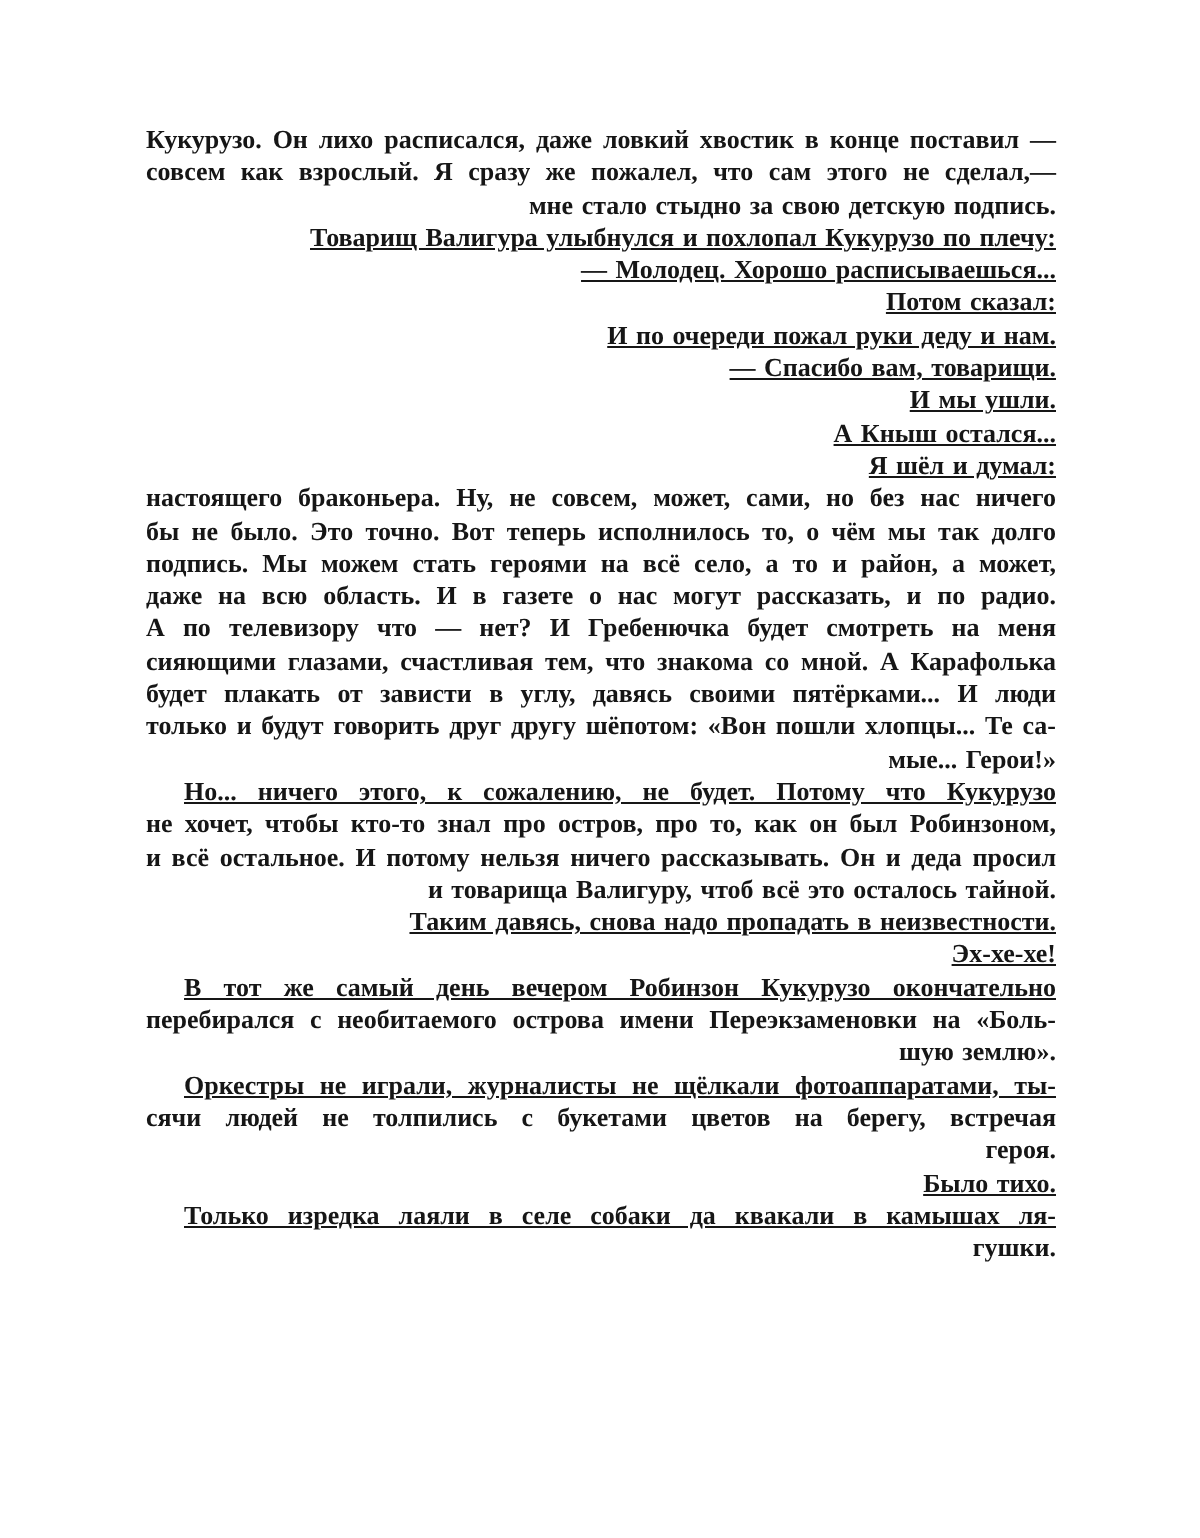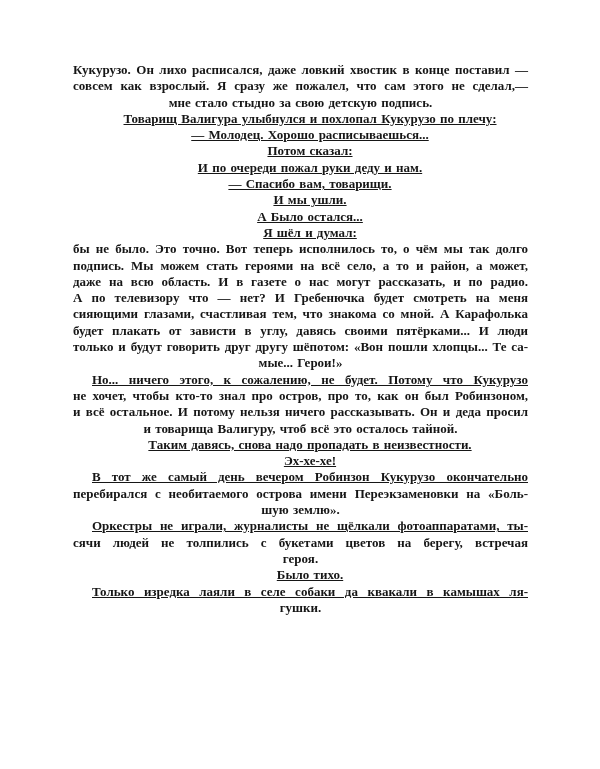--- a/index.html
+++ b/index.html
@@ -22,21 +22,21 @@
     font-family: "Liberation Serif", "DejaVu Serif", serif;
     font-weight: bold;
     font-size: 13px;
     line-height: 16.3px;
     color: #161616;
     word-spacing: 1px;
     -webkit-font-smoothing: antialiased;
   }
   .line {
     min-height: 16.3px;
-    text-align: center;
+    text-align: right;
   }
   .line.justify {
     text-align: justify;
     text-align-last: justify;
   }
   .line.indent {
     text-indent: 19px;
     text-decoration: underline;
   }
 </style>
@@ -47,22 +47,23 @@
   <div class="page-text">
       <div class="line justify">Кукурузо. Он лихо расписался, даже ловкий хвостик в конце поставил —</div>
       <div class="line justify">совсем как взрослый. Я сразу же пожалел, что сам этого не сделал,—</div>
       <div class="line">мне стало стыдно за свою детскую подпись.</div>
       <div class="line indent">Товарищ Валигура улыбнулся и похлопал Кукурузо по плечу:</div>
       <div class="line indent">— Молодец. Хорошо расписываешься...</div>
       <div class="line indent">Потом сказал:</div>
       <div class="line indent">И по очереди пожал руки деду и нам.</div>
       <div class="line indent">— Спасибо вам, товарищи.</div>
       <div class="line indent">И мы ушли.</div>
-      <div class="line indent">А Было остался...</div>
+      <div class="line indent">А Кныш остался...</div>
       <div class="line indent">Я шёл и думал:</div>
+      <div class="line justify">настоящего браконьера. Ну, не совсем, может, сами, но без нас ничего</div>
       <div class="line justify">бы не было. Это точно. Вот теперь исполнилось то, о чём мы так долго</div>
       <div class="line justify">подпись. Мы можем стать героями на всё село, а то и район, а может,</div>
       <div class="line justify">даже на всю область. И в газете о нас могут рассказать, и по радио.</div>
       <div class="line justify">А по телевизору что — нет? И Гребенючка будет смотреть на меня</div>
       <div class="line justify">сияющими глазами, счастливая тем, что знакома со мной. А Карафолька</div>
       <div class="line justify">будет плакать от зависти в углу, давясь своими пятёрками... И люди</div>
       <div class="line justify">только и будут говорить друг другу шёпотом: «Вон пошли хлопцы... Те са-</div>
       <div class="line">мые... Герои!»</div>
       <div class="line justify indent">Но... ничего этого, к сожалению, не будет. Потому что Кукурузо</div>
       <div class="line justify">не хочет, чтобы кто-то знал про остров, про то, как он был Робинзоном,</div>

